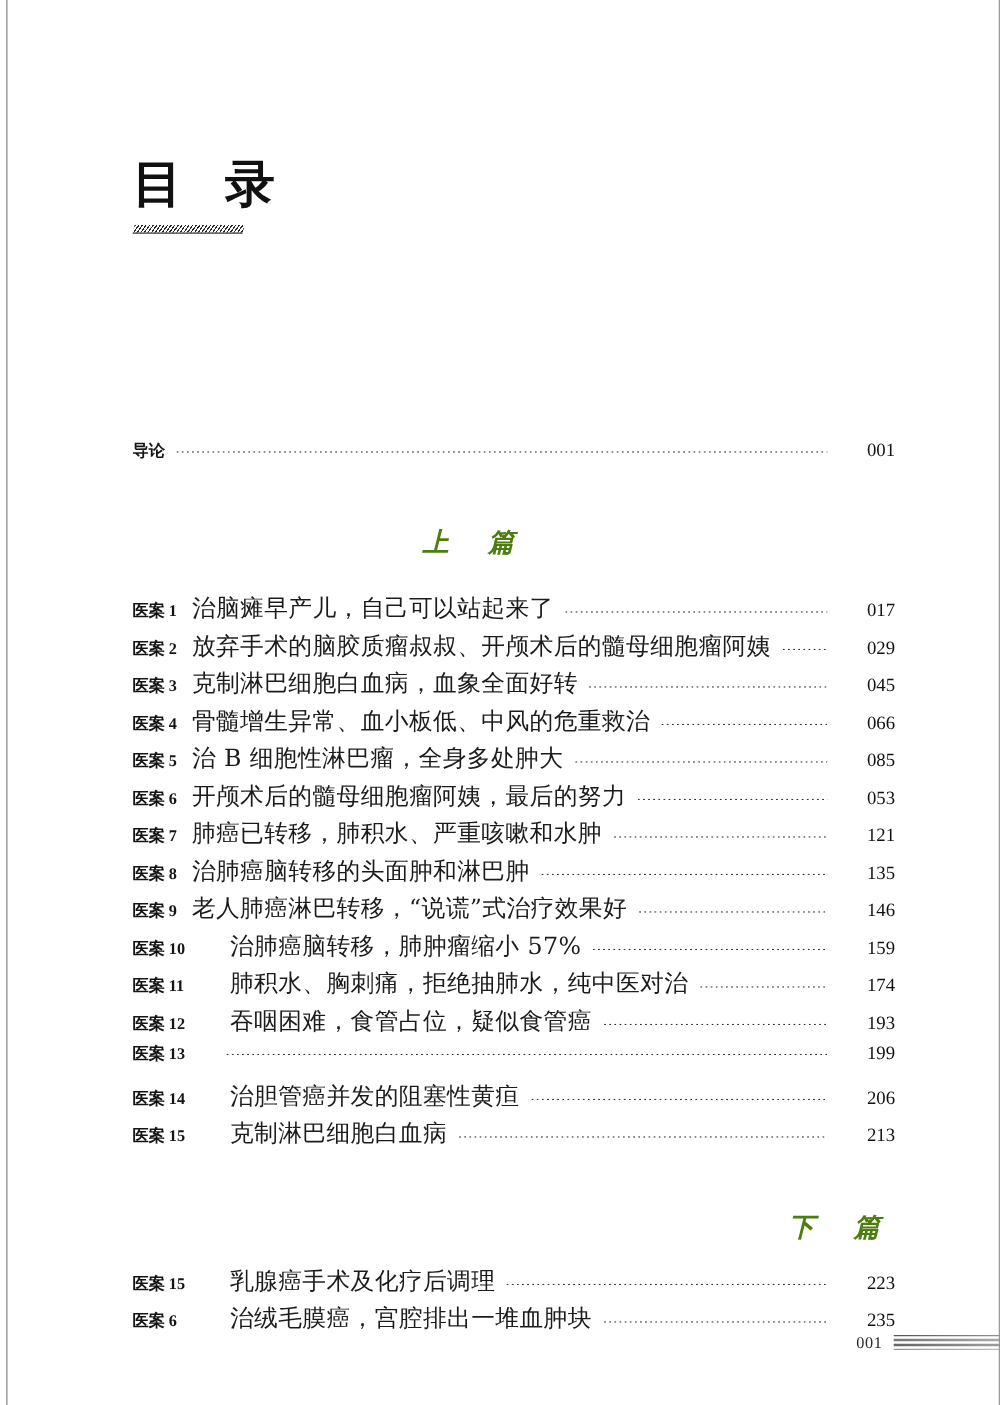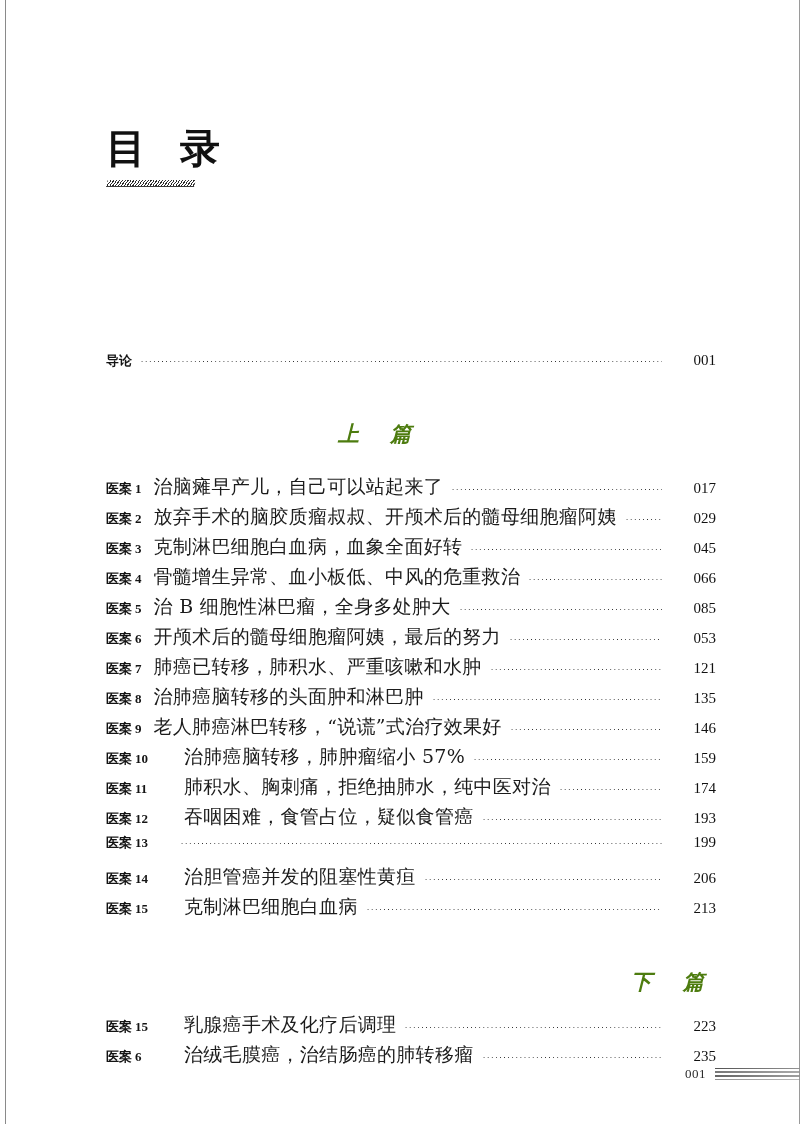--- a/index.html
+++ b/index.html
@@ -295,21 +295,21 @@
       </div>
       <div class="section-heading sec-lower">下 篇</div>
       <div class="toc-row">
         <span class="entry-label wide">医案<span class="num">15</span></span>
         <span class="entry-title">乳腺癌手术及化疗后调理</span>
         <span class="leader"></span>
         <span class="entry-page">223</span>
       </div>
       <div class="toc-row">
         <span class="entry-label wide">医案<span class="num">6</span></span>
-        <span class="entry-title">治绒毛膜癌，治结肠癌的肺转移瘤</span>
+        <span class="entry-title">治绒毛膜癌，宫腔排出一堆血肿块</span>
         <span class="leader"></span>
         <span class="entry-page">235</span>
       </div>
     </div>
 
   <div class="footer">
     <span class="footer-num">001</span>
     <span class="footer-rules">
       <i></i>
         <i></i>

